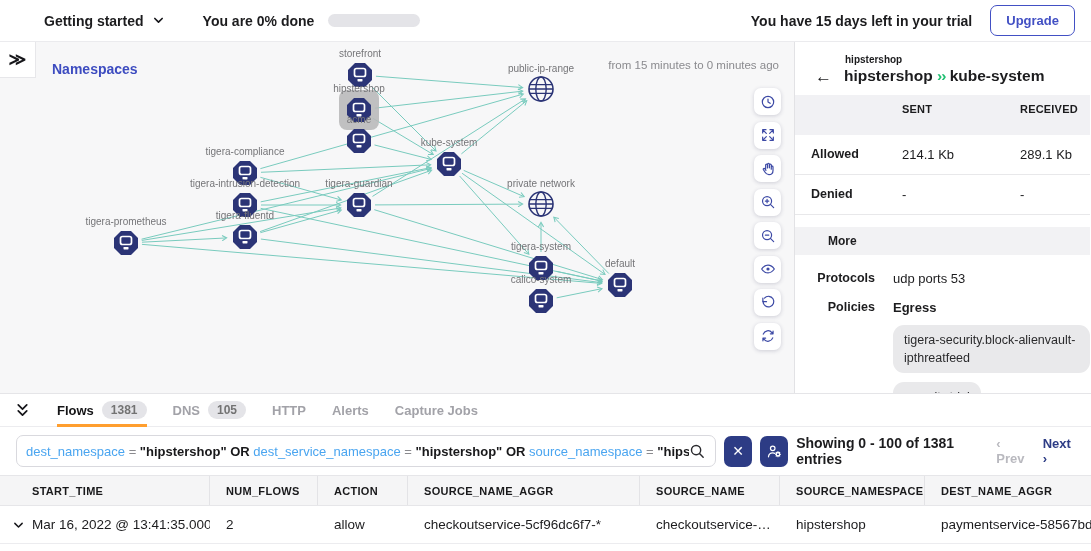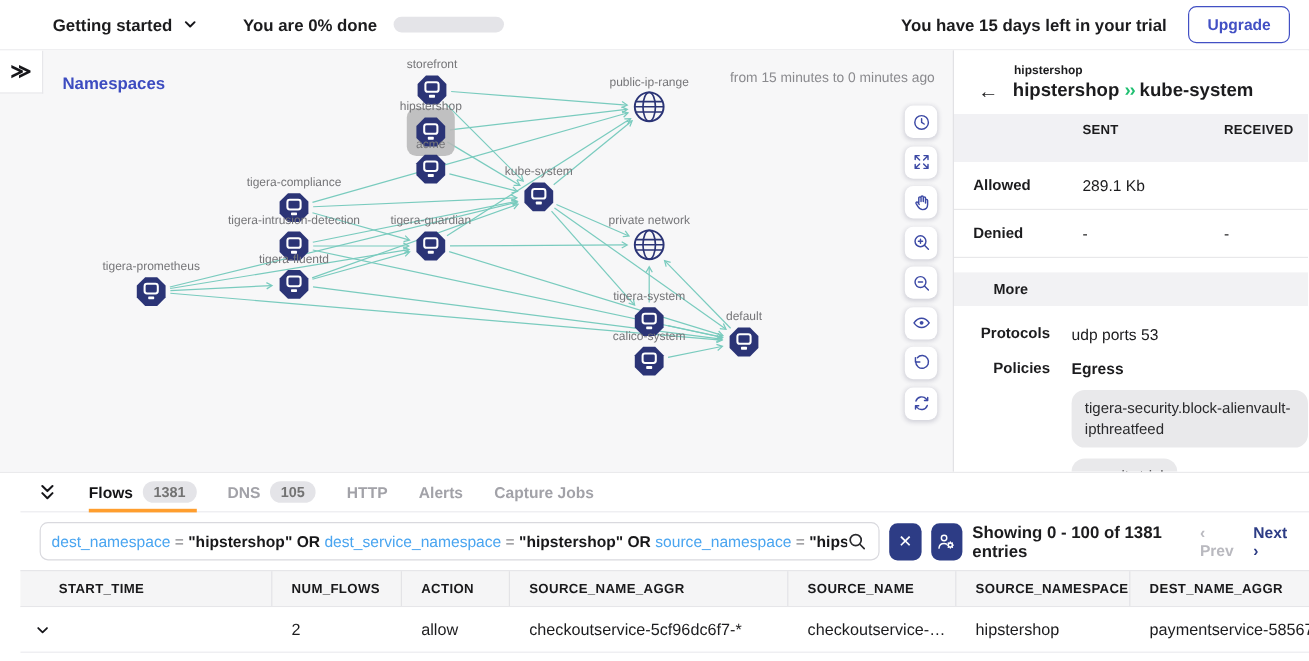--- a/index.html
+++ b/index.html
@@ -51,21 +51,21 @@
   .dp-row .val { padding:12px 0 12px 22px; font-size:13px; }
   .dp-more { margin-top:12px; background:#f2f2f4; font-weight:700; font-size:12px; padding:7px 0 7px 33px; }
   .dp-kv { display:flex; margin-top:16px; }
   .dp-kv .k { width:65px; text-align:right; font-weight:700; font-size:12.5px; margin-left:15px; flex:none; }
   .dp-kv .v { margin-left:18px; font-size:13px; }
   .dp-kv .v .dir { font-weight:700; margin-bottom:10px; }
   .pill { background:#e9e9eb; border-radius:11px; padding:6px 11px; font-size:12.5px; color:#2a2a2c;
     max-width:202px; width:fit-content; margin-bottom:9px; line-height:1.45; cursor:pointer; }
 
   
-  .flows { height:112px; background:#fff; border-top:1px solid #e5e5e8;padding-left:17px; }
+  .flows { height:112px; background:#fff; border-top:1px solid #e5e5e8; }
   .tabbar { height:33px; display:flex; align-items:center; padding:0 14px; gap:26px; border-bottom:1px solid #ececef; }
   .tab { position:relative; display:flex; align-items:center; gap:8px; height:33px; cursor:pointer;
     font-size:13px; font-weight:700; color:#a2a2a8; }
   .tab.active { color:#141416; }
   .tab.active::after { content:""; position:absolute; left:0; right:0; bottom:0; height:3px; background:#ff9e2e; }
   .tab-badge { background:#e4e4e8; color:#737373; border-radius:10px; padding:2px 9px; font-size:12px; font-weight:700; }
   .searchrow { height:48px; display:flex; align-items:center; padding:0 16px; gap:8px; }
   .query-input { flex:0 0 700px; height:32px; border:1px solid #d9d9de; border-radius:7px; background:#fff;
     display:flex; align-items:center; padding:0 9px; overflow:hidden; white-space:nowrap; font-size:13px; }
   .q-tokens { flex:1; overflow:hidden; }
@@ -308,20 +308,21 @@
           </span>
         </div>
       </div>
       <div class="dp-grid dp-grid-head">
         <div></div>
         <div>SENT</div>
         <div>RECEIVED</div>
       </div>
       <div class="dp-row">
         <div class="lbl">Allowed</div>
+        <div class="val">214.1 Kb</div>
         <div class="val">289.1 Kb</div>
       </div>
       <div class="dp-row">
         <div class="lbl">Denied</div>
         <div class="val">-</div>
         <div class="val">-</div>
       </div>
       <div class="dp-more">More</div>
       <div class="dp-kv">
         <div class="k">Protocols</div>
@@ -399,20 +400,21 @@
           <div class="th">SOURCE_NAME</div>
           <div class="th">SOURCE_NAMESPACE</div>
           <div class="th">DEST_NAME_AGGR</div>
         </div>
       <div id="tbody">
           <div class="trow">
             <div class="td first">
               <svg class="row-chevron" width="13" height="13" viewBox="0 0 16 16" fill="none" stroke="#16161a" stroke-width="1.8" stroke-linecap="round" stroke-linejoin="round">
                 <path d="M3.5 6l4.5 4.5L12.5 6"></path>
               </svg>
+              <span>Mar 16, 2022 @ 13:41:35.000</span>
             </div>
             <div class="td">2</div>
             <div class="td">allow</div>
             <div class="td">checkoutservice-5cf96dc6f7-*</div>
             <div class="td">checkoutservice-…</div>
             <div class="td">hipstershop</div>
             <div class="td">paymentservice-58567bdc</div>
           </div>
         </div>
     </div>

